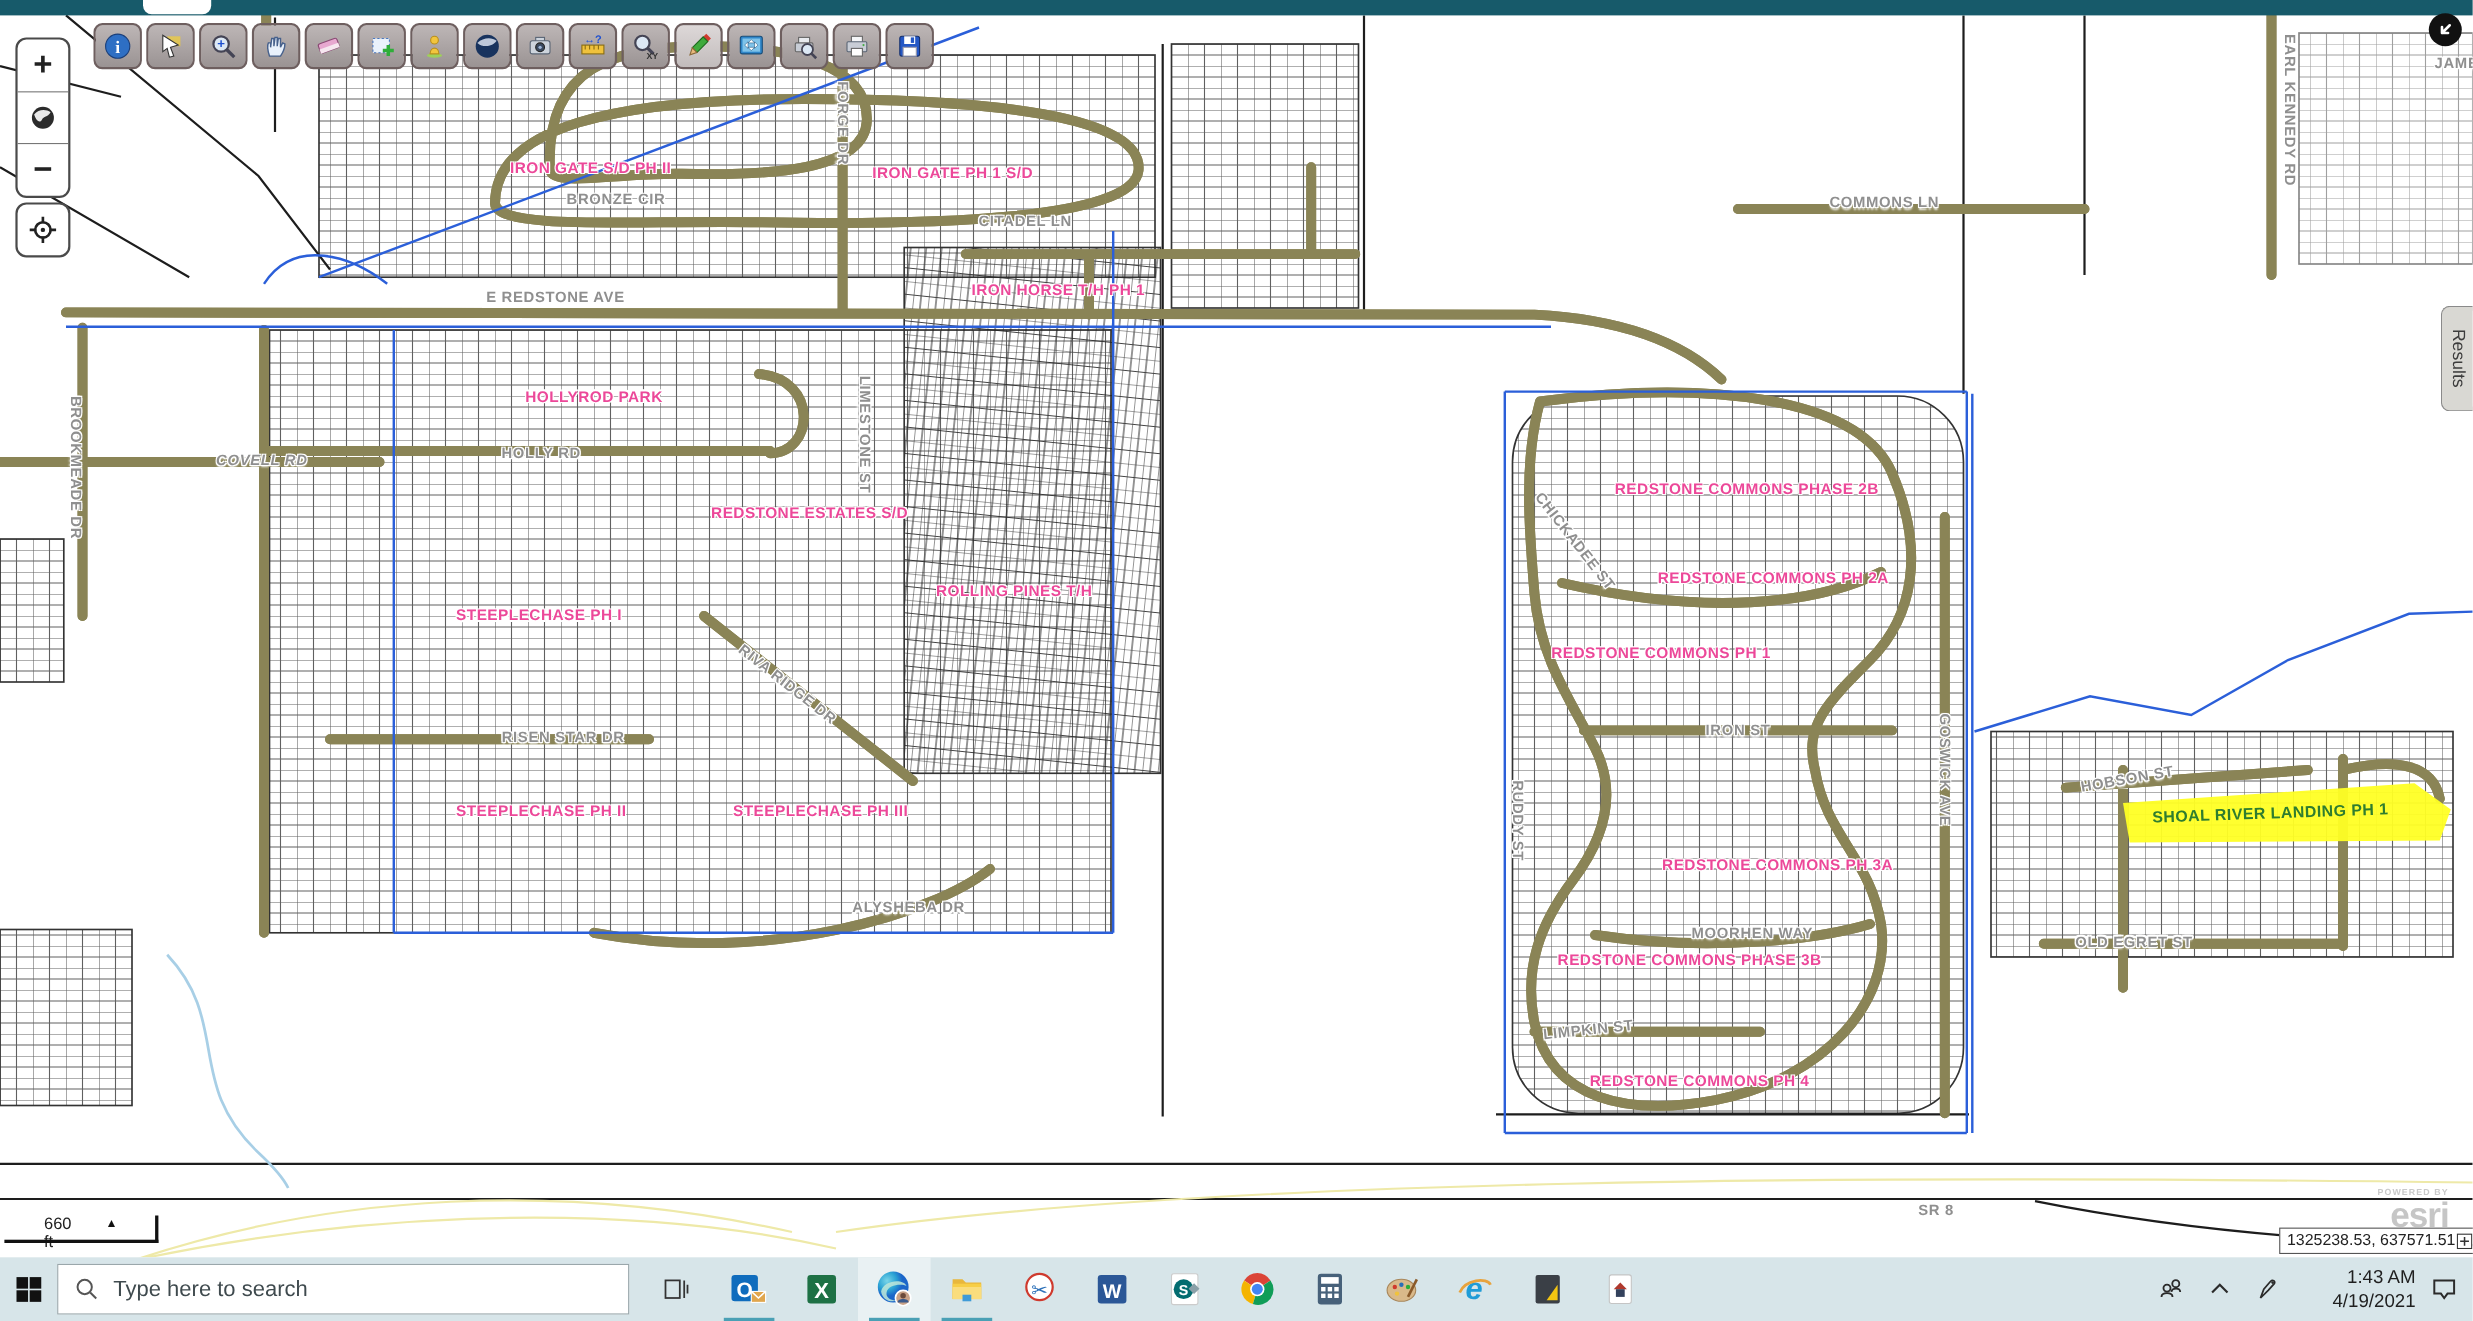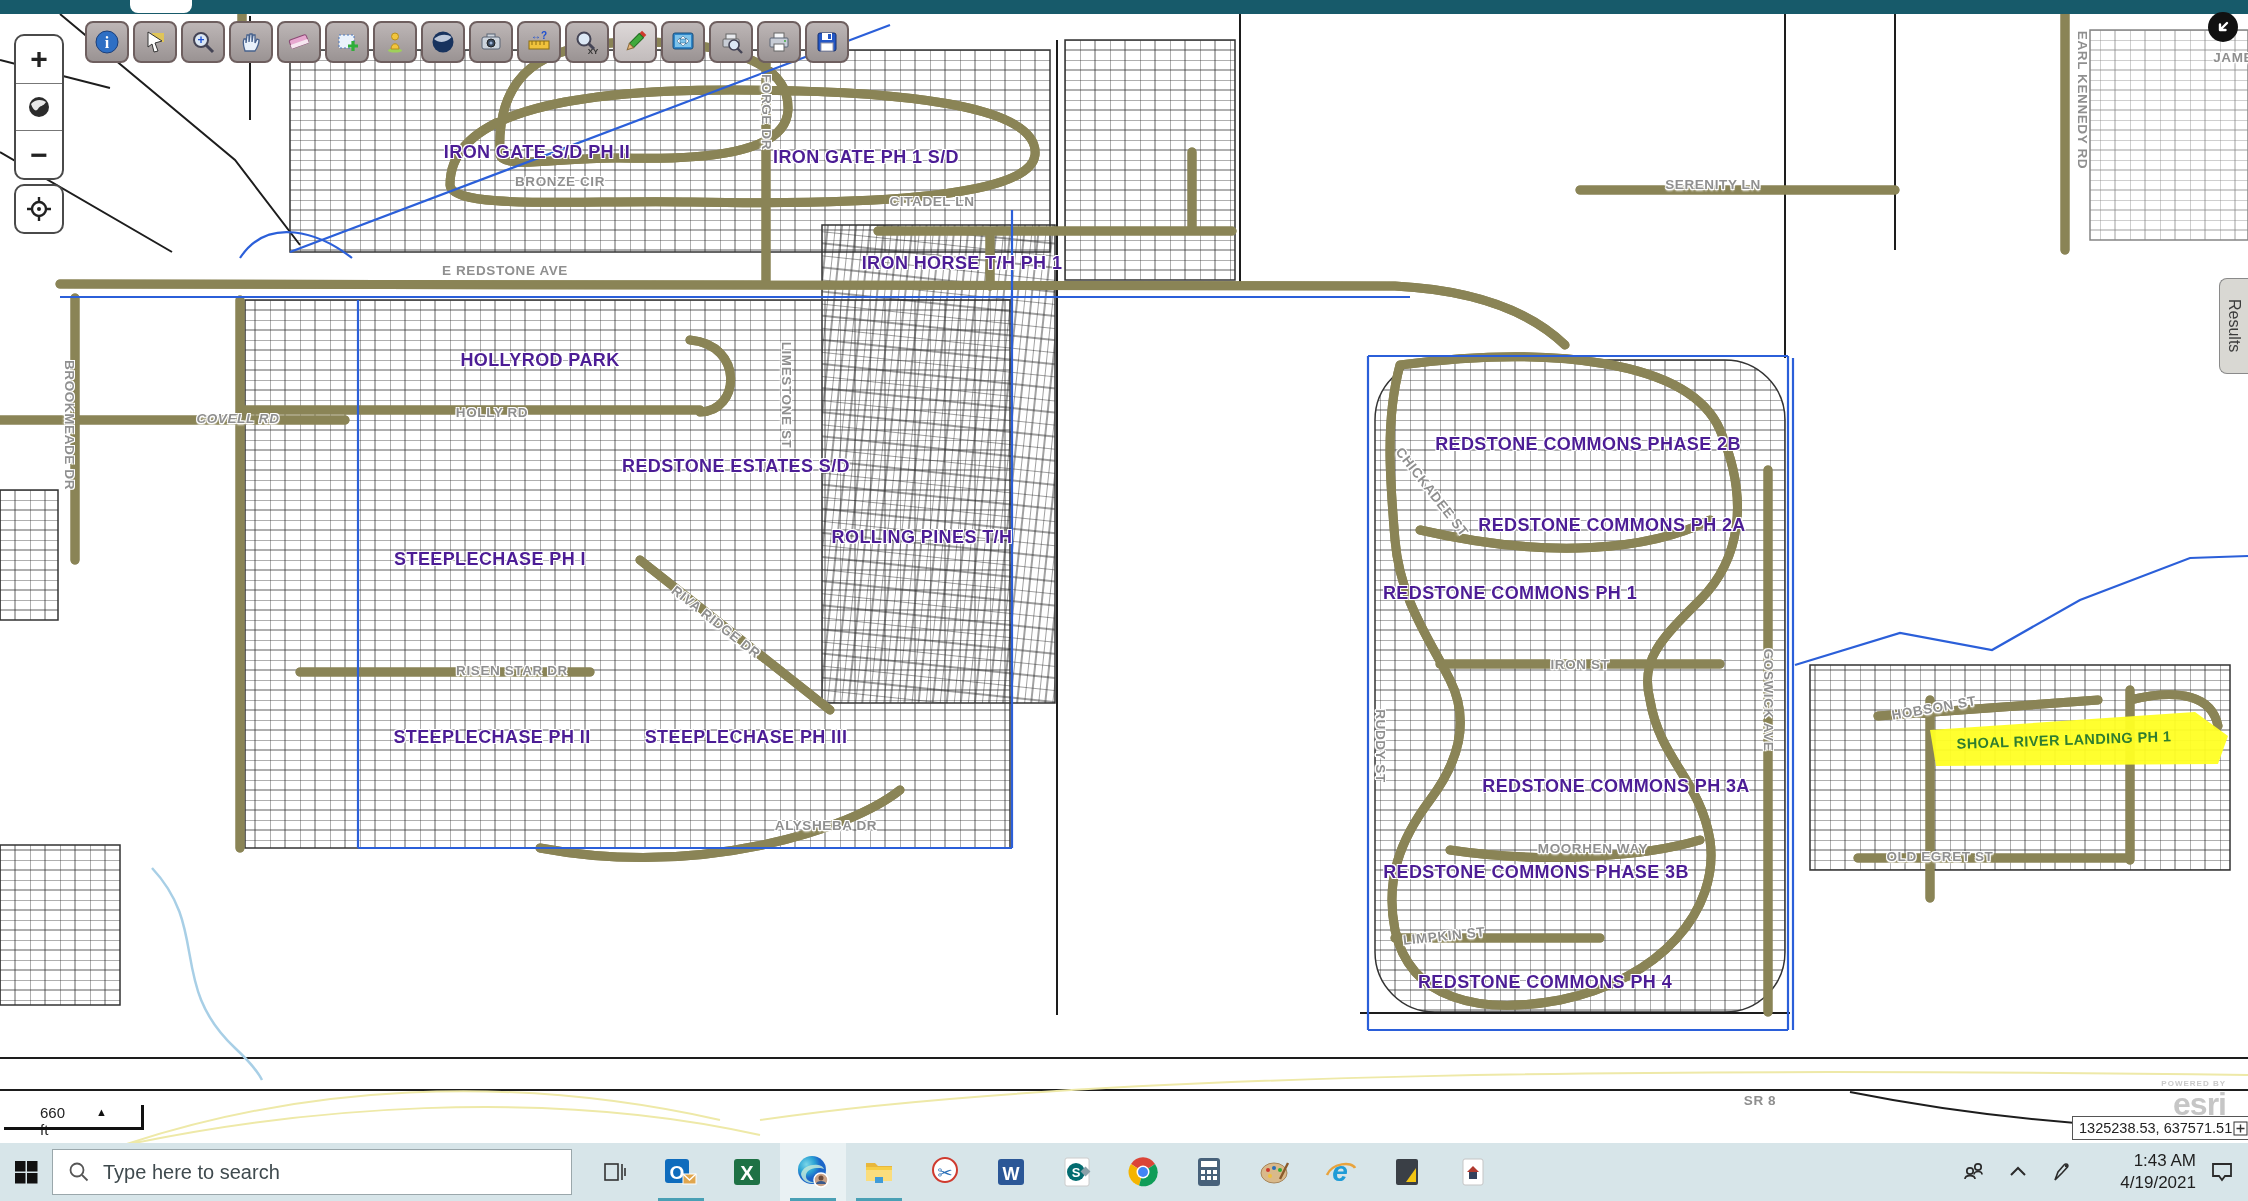--- a/index.html
+++ b/index.html
@@ -5,21 +5,21 @@
   html,body{margin:0;padding:0;background:#fff;font-family:"Liberation Sans",sans-serif;}
   body{width:2248px;height:1201px;overflow:hidden;position:relative;}
   
   #topbar{position:absolute;left:0;top:0;width:2248px;height:14px;background:#175a6a;z-index:40;}
   #toptab{position:absolute;left:130px;top:0;width:62px;height:13px;background:#fff;border-radius:0 0 8px 8px;z-index:41;}
   #collapse-btn{position:absolute;left:2208px;top:12px;width:30px;height:30px;border-radius:50%;background:#111;z-index:42;display:flex;align-items:center;justify-content:center;cursor:pointer;}
   
   #map{position:absolute;left:0;top:0;width:2248px;height:1143px;background:#fff;overflow:hidden;}
   #map svg.base{position:absolute;left:0;top:0;}
   .mlbl{position:absolute;white-space:nowrap;font-weight:bold;transform:translate(-50%,-50%);pointer-events:none;}
-  .mlbl.blue{color:#4c1d95;font-size:18px;letter-spacing:.4px;text-shadow:-1px -1px 0 #fff,1px -1px 0 #fff,-1px 1px 0 #fff,1px 1px 0 #fff;}
+  .mlbl.blue{color:#ec4899;font-size:14px;letter-spacing:.4px;text-shadow:-1px -1px 0 #fff,1px -1px 0 #fff,-1px 1px 0 #fff,1px 1px 0 #fff;}
   .mlbl.street{color:#8f8f8f;font-size:13.5px;letter-spacing:.6px;text-shadow:-1px -1px 0 #fff,1px -1px 0 #fff,-1px 1px 0 #fff,1px 1px 0 #fff,0 2px 2px #fff;}
   .mlbl.hl{color:#2f7d2f;font-size:14.5px;letter-spacing:.4px;}
   
   #toolbar{position:absolute;left:85px;top:21px;display:flex;gap:4px;z-index:45;}
   .tb-btn{width:44px;height:42px;border-radius:8px;border:2px solid #6e5f5f;background:linear-gradient(#bdb6b6,#9a9393);display:flex;align-items:center;justify-content:center;cursor:pointer;box-sizing:border-box;}
   .tb-btn.pressed{background:linear-gradient(#ddd8d8,#c2bcbc);}
   
   #zoombox{position:absolute;left:14px;top:34px;width:46px;height:142px;background:#fff;border:2px solid #4a4a4a;border-radius:10px;z-index:45;display:flex;flex-direction:column;}
   #zoombox .zc{flex:1;display:flex;align-items:center;justify-content:center;font-size:30px;font-weight:bold;color:#222;cursor:pointer;}
   #zoombox .zc + .zc{border-top:1px solid #777;}
@@ -127,21 +127,21 @@
       <span class="mlbl blue" style="left: 1588px; top: 444px;">REDSTONE COMMONS PHASE 2B</span>
       <span class="mlbl blue" style="left: 1612px; top: 525px;">REDSTONE COMMONS PH 2A</span>
       <span class="mlbl blue" style="left: 1510px; top: 593px;">REDSTONE COMMONS PH 1</span>
       <span class="mlbl blue" style="left: 1616px; top: 786px;">REDSTONE COMMONS PH 3A</span>
       <span class="mlbl blue" style="left: 1536px; top: 872px;">REDSTONE COMMONS PHASE 3B</span>
       <span class="mlbl blue" style="left: 1528px; top: 982px; margin-left: 17px;">REDSTONE COMMONS PH 4</span>
       <span class="mlbl hl" style="left: 2064px; top: 740px; transform: translate(-50%, -50%) rotate(-2deg);">SHOAL RIVER LANDING PH 1</span>
       <span class="mlbl street" style="left: 560px; top: 181px;">BRONZE CIR</span>
       <span class="mlbl street" style="left: 932px; top: 201px;">CITADEL LN</span>
       <span class="mlbl street" style="left: 505px; top: 270px;">E REDSTONE AVE</span>
-      <span class="mlbl street" style="left: 1713px; top: 184px;">SERENITY LN</span>
+      <span class="mlbl street" style="left: 1713px; top: 184px;">COMMONS LN</span>
       <span class="mlbl street" style="left: 238px; top: 418px; font-style: italic;">COVELL RD</span>
       <span class="mlbl street" style="left: 492px; top: 412px;">HOLLY RD</span>
       <span class="mlbl street" style="left: 716px; top: 622px; transform: translate(-50%, -50%) rotate(38deg);">RIVA RIDGE DR</span>
       <span class="mlbl street" style="left: 512px; top: 670px;">RISEN STAR DR</span>
       <span class="mlbl street" style="left: 826px; top: 825px;">ALYSHEBA DR</span>
       <span class="mlbl street" style="left: 1432px; top: 492px; transform: translate(-50%, -50%) rotate(52deg);">CHICKADEE ST</span>
       <span class="mlbl street" style="left: 1580px; top: 664px;">IRON ST</span>
       <span class="mlbl street" style="left: 1380px; top: 746px; transform: translate(-50%, -50%) rotate(90deg);">RUDDY ST</span>
       <span class="mlbl street" style="left: 1934px; top: 708px; transform: translate(-50%, -50%) rotate(-10deg);">HOBSON ST</span>
       <span class="mlbl street" style="left: 1940px; top: 856px;">OLD EGRET ST</span>

